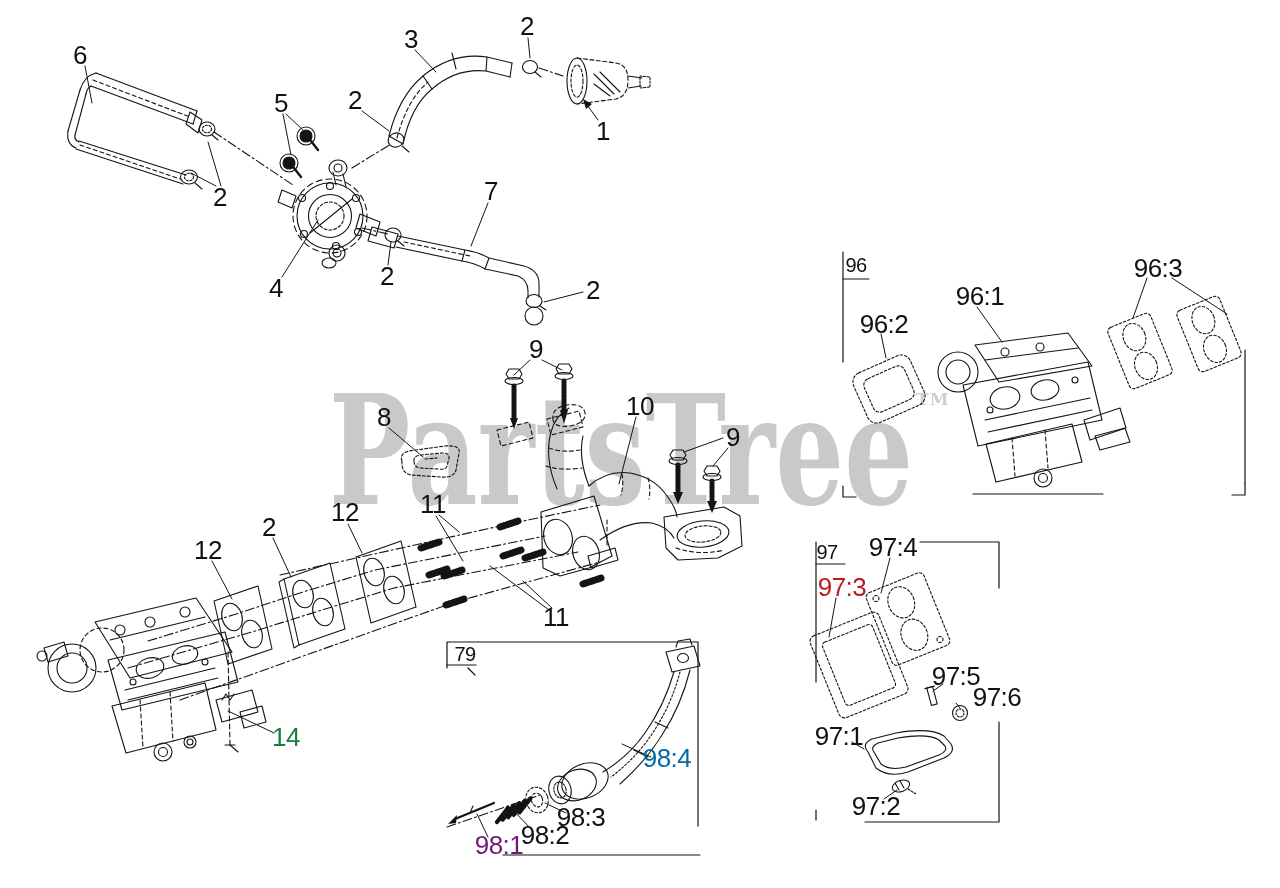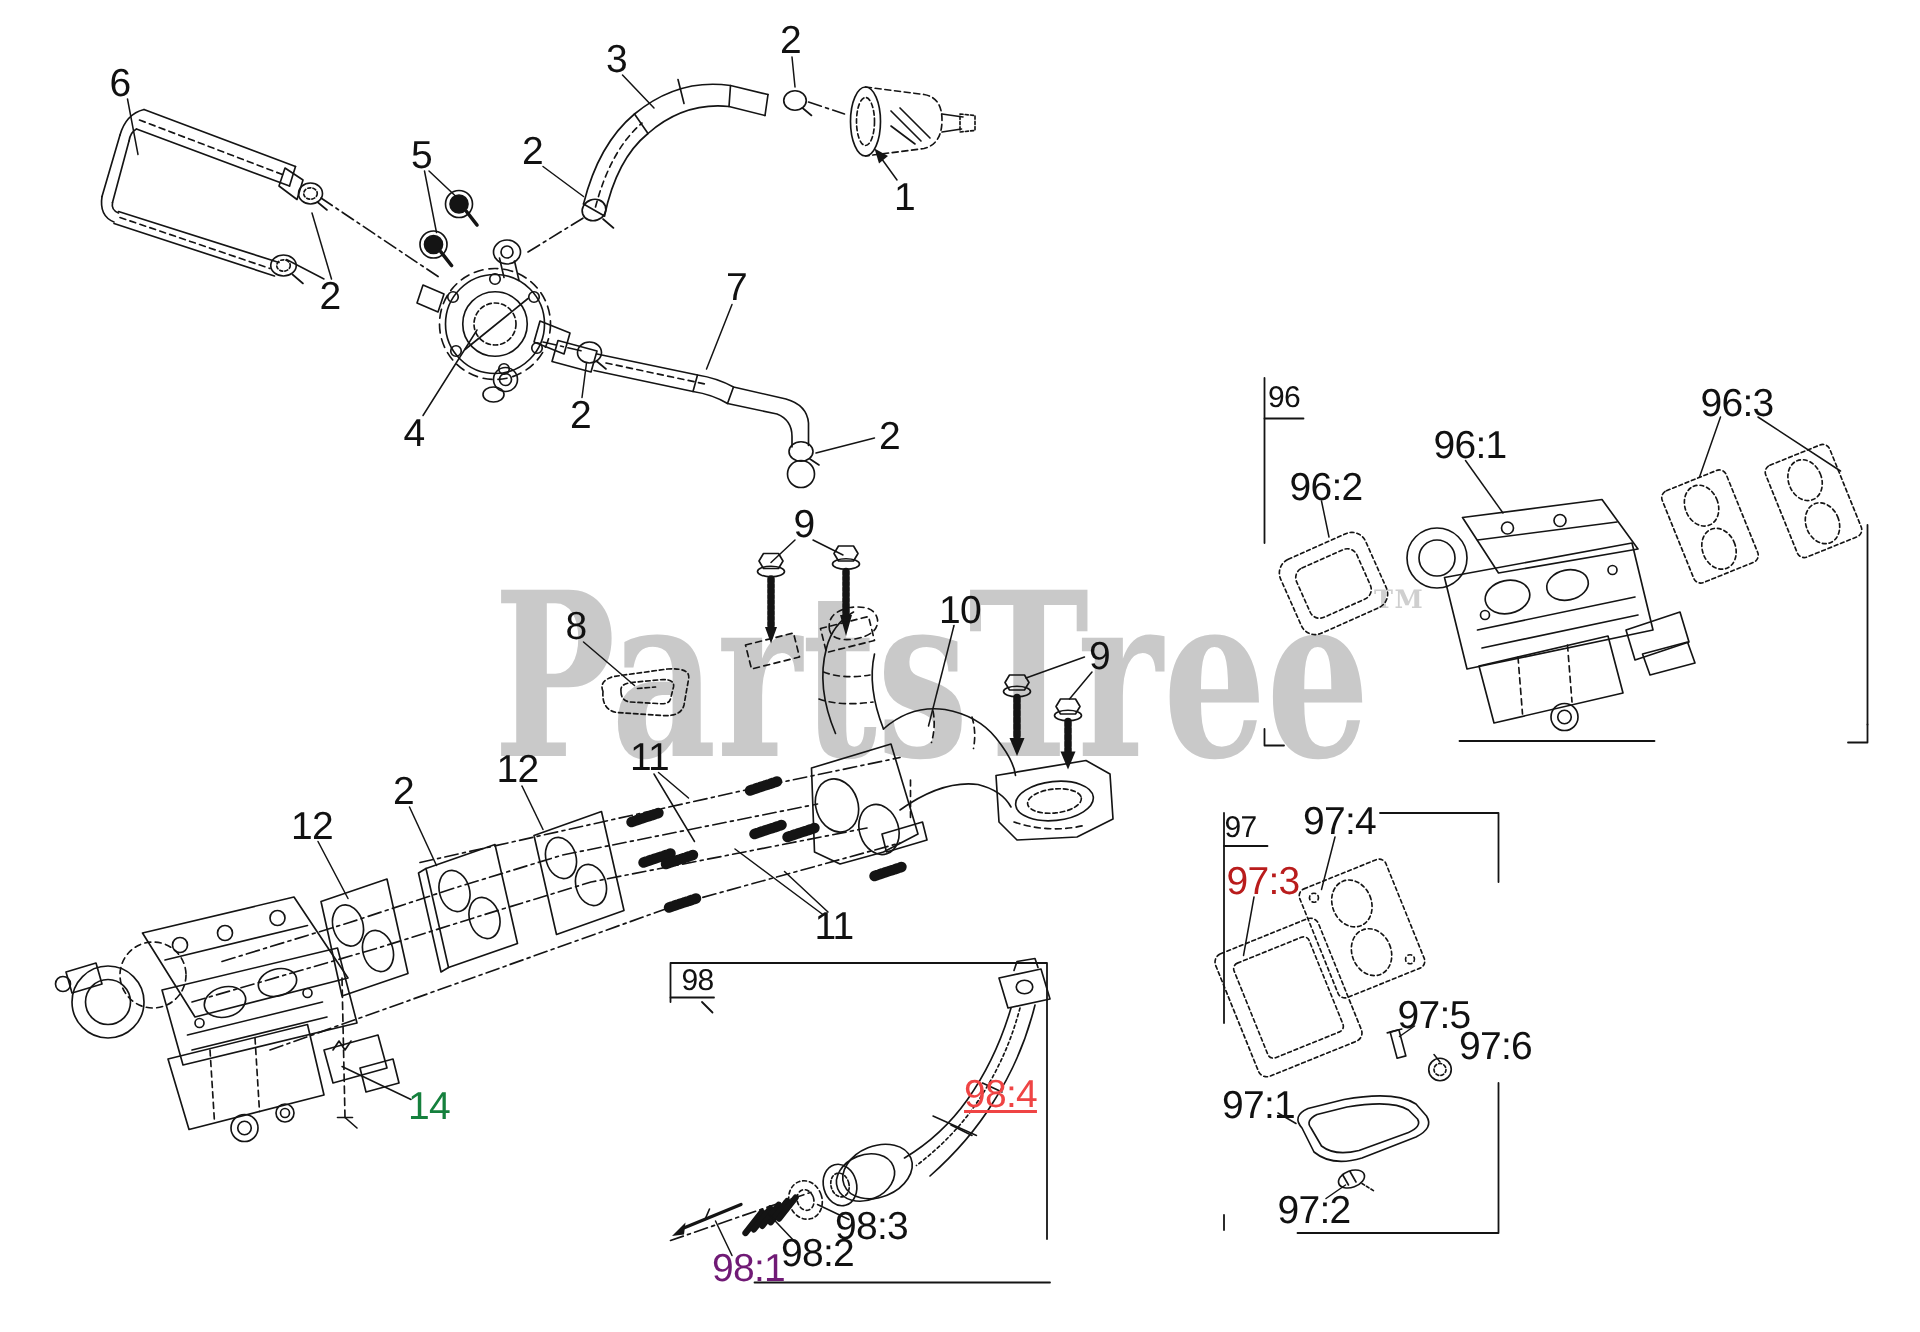--- a/index.html
+++ b/index.html
@@ -458,21 +458,21 @@
       <div class="callout" style="left: 286px; top: 737px; color: #15803d;">14</div>
       <div class="callout" style="left: 980px; top: 296px; color: rgb(17, 17, 17);">96:1</div>
       <div class="callout" style="left: 884px; top: 324px; color: rgb(17, 17, 17);">96:2</div>
       <div class="callout" style="left: 1158px; top: 268px; color: rgb(17, 17, 17);">96:3</div>
       <div class="callout" style="left: 893px; top: 547px; color: rgb(17, 17, 17);">97:4</div>
       <div class="callout" style="left: 842px; top: 587px; color: #b91c1c;">97:3</div>
       <div class="callout" style="left: 956px; top: 676px; color: rgb(17, 17, 17);">97:5</div>
       <div class="callout" style="left: 973px; top: 697px; color: rgb(17, 17, 17); margin-left: 24px;">97:6</div>
       <div class="callout" style="left: 839px; top: 736px; color: rgb(17, 17, 17);">97:1</div>
       <div class="callout" style="left: 876px; top: 806px; color: rgb(17, 17, 17);">97:2</div>
-      <div class="callout" style="left: 667px; top: 729px; color: #ef4444; text-decoration: underline;">98:4</div>
+      <div class="callout" style="left: 667px; top: 758px; color: #0369a1;">98:4</div>
       <div class="callout" style="left: 581px; top: 817px; color: rgb(17, 17, 17);">98:3</div>
       <div class="callout" style="left: 545px; top: 835px; color: rgb(17, 17, 17);">98:2</div>
       <div class="callout" style="left: 499px; top: 845px; color: #701a75;">98:1</div>
       <div class="callout group-label" style="left: 856px; top: 265px; color: rgb(17, 17, 17);">96</div>
       <div class="callout group-label" style="left: 827px; top: 552px; color: rgb(17, 17, 17);">97</div>
-      <div class="callout group-label" style="left: 465px; top: 654px; color: rgb(17, 17, 17);">98</div>
+      <div class="callout group-label" style="left: 465px; top: 654px; color: rgb(17, 17, 17);">79</div>
     </div>
 </div>
 
 </body></html>

